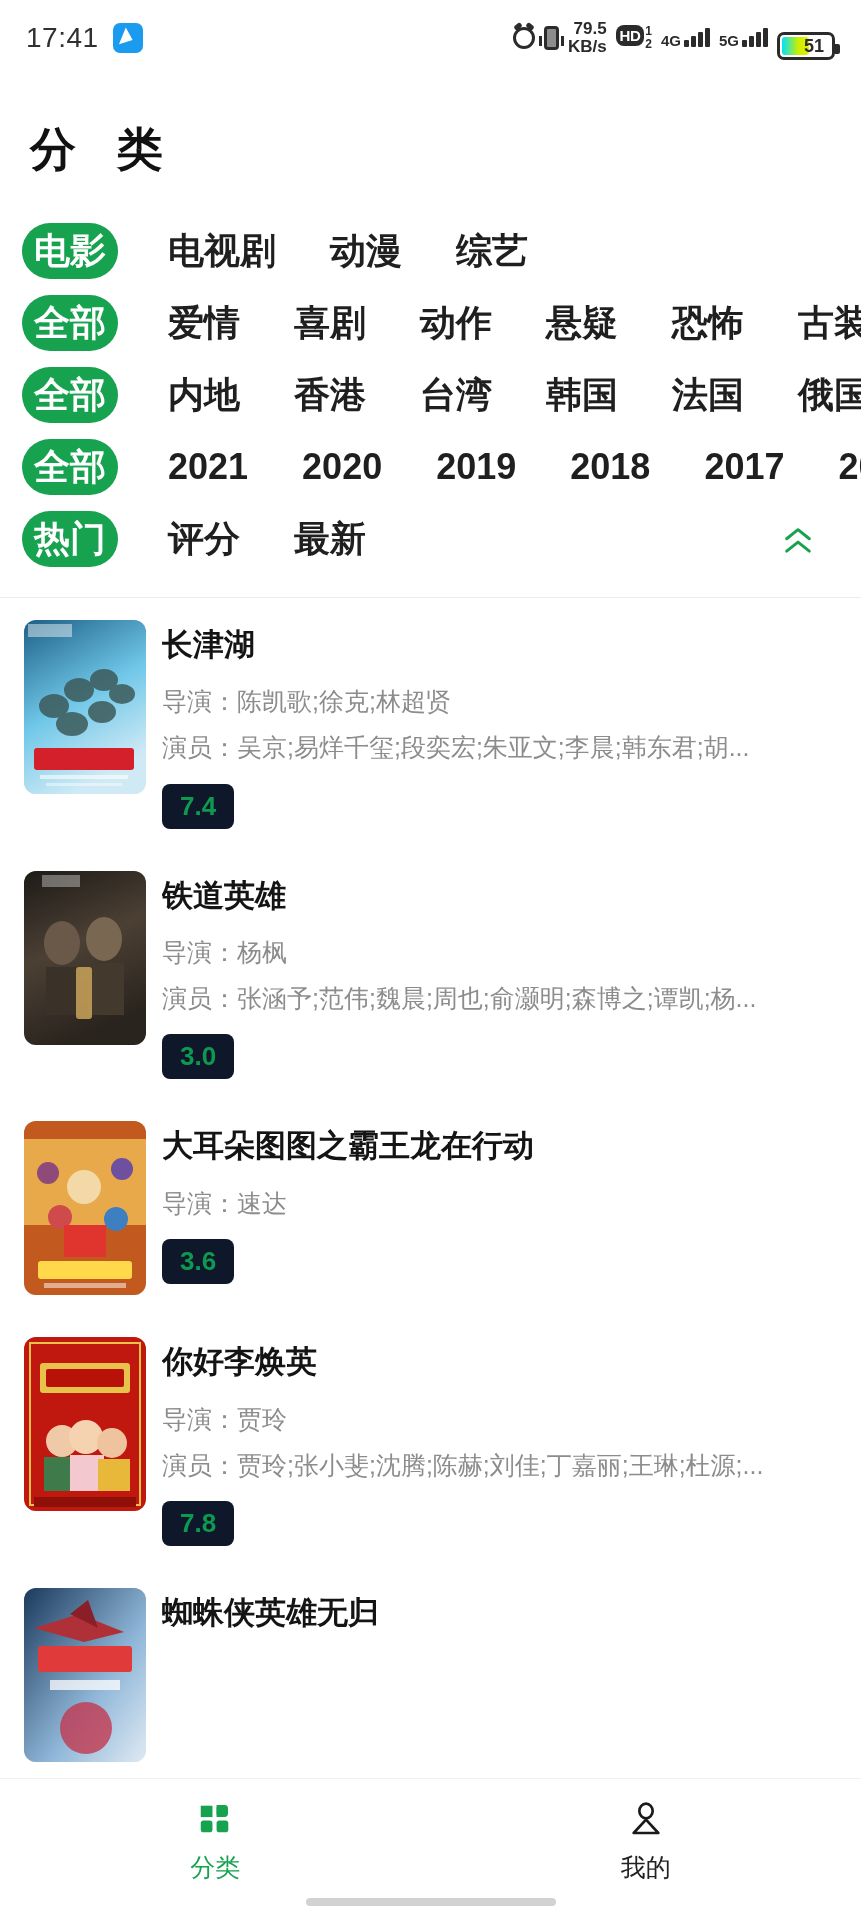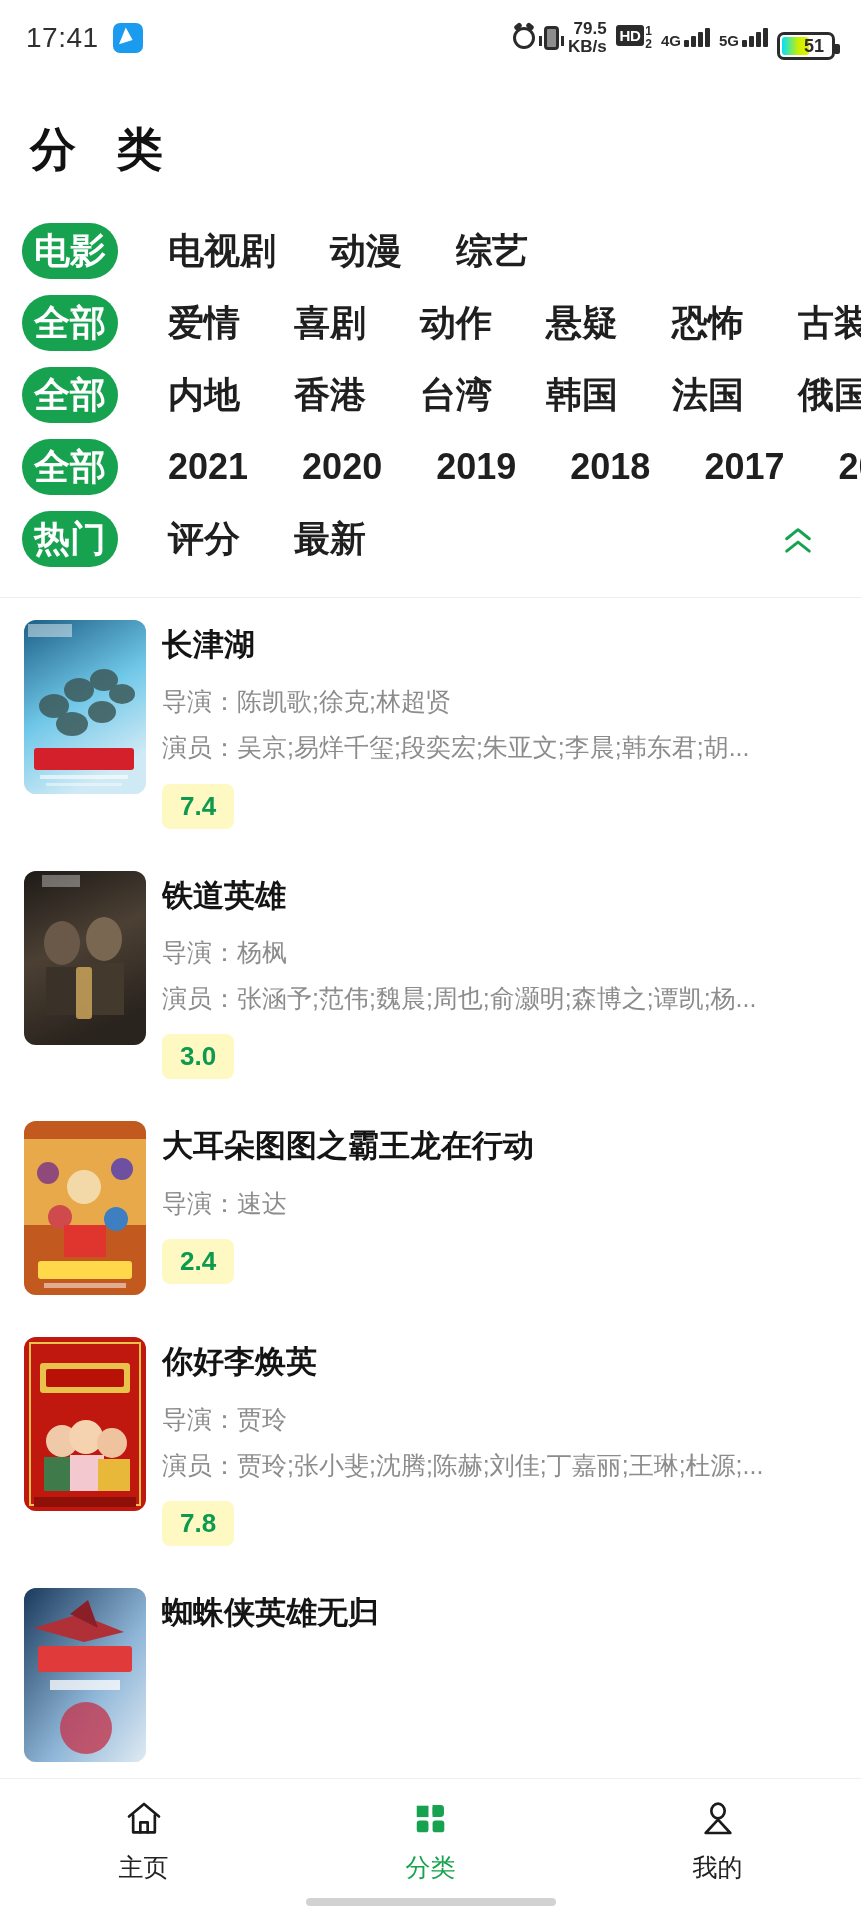--- a/index.html
+++ b/index.html
@@ -41,21 +41,21 @@
   .ic-vib { width:15px; height:24px; border:3px solid #2b2b2b; border-radius:4px; position:relative; background:#8d8d8d;}
   .ic-vib::before,.ic-vib::after{
     content:""; position:absolute; top:7px; width:3px; height:10px; background:#2b2b2b;
   }
   .ic-vib::before{ left:-8px; }
   .ic-vib::after{ right:-8px; }
   .sb-speed { font-size:17px; line-height:1.03; text-align:right; color:#2b2b2b; font-weight:600;}
   .sb-hd { display:flex; align-items:flex-start; }
   .hd-box {
     background:#2b2b2b; color:#fff; font-size:15px; font-weight:700;
-    border-radius:3px; padding:2px 4px; letter-spacing:-.5px;
+    border-radius:8px; padding:2px 4px; letter-spacing:-.5px;
   }
   .hd-sub { font-size:12px; line-height:1.05; margin-left:1px; font-weight:700; }
   .sig { display:flex; align-items:flex-end; gap:2px; }
   .sig i { display:block; width:5px; background:#2b2b2b; border-radius:1px; }
   .sig i:nth-child(1){height:7px}
   .sig i:nth-child(2){height:11px}
   .sig i:nth-child(3){height:15px}
   .sig i:nth-child(4){height:19px}
   .net-grp { display:flex; align-items:flex-end; gap:3px; }
   .net-lbl { font-size:15px; font-weight:700; line-height:1; margin-bottom:-1px; color:#2b2b2b;}
@@ -126,21 +126,21 @@
   .mtitle {
     font-size:31px; font-weight:700; color:#141414; line-height:1.2;
     margin-bottom:20px; white-space:nowrap; overflow:hidden;
   }
   .mmeta {
     font-size:25px; color:#8c8c8c; line-height:1.45; margin-bottom:10px;
     white-space:nowrap; overflow:hidden;
   }
   .rating {
     display:inline-block; margin-top:8px;
-    background:#fef9c3; color:#0d9a50; font-weight:700;
+    background:#0f172a; color:#0d9a50; font-weight:700;
     font-size:26px; border-radius:8px; padding:7px 18px;
   }
 
   
   .bottomnav {
     position:absolute; left:0; bottom:0; width:861px; height:142px;
     background:#fff; border-top:1px solid #f0f0f0;
     display:flex; align-items:flex-start; padding-top:18px;
   }
   .navitem {
@@ -335,21 +335,21 @@
           <circle cx="36" cy="96" r="12" fill="#cf4a4a"></circle>
           <circle cx="92" cy="98" r="12" fill="#3d7fc1"></circle>
           <rect x="40" y="104" width="42" height="32" fill="#e0342f"></rect>
           <rect x="14" y="140" width="94" height="18" rx="3" fill="#ffd94a"></rect>
           <rect x="20" y="162" width="82" height="5" fill="#ffffff" opacity=".5"></rect>
         </svg>
       </div>
       <div class="minfo">
         <div class="mtitle">大耳朵图图之霸王龙在行动</div>
         <div class="mmeta">导演：速达</div>
-        <span class="rating">2.4</span>
+        <span class="rating">3.6</span>
       </div>
     </div>
 
     <div class="movie">
       <div class="poster">
         <svg viewBox="0 0 122 174" preserveAspectRatio="none">
           <rect width="122" height="174" fill="#c0170f"></rect>
           <rect x="6" y="6" width="110" height="162" fill="none" stroke="#e8c24a" stroke-width="2"></rect>
           <rect x="16" y="26" width="90" height="30" rx="3" fill="#e8c24a"></rect>
           <rect x="22" y="32" width="78" height="18" rx="2" fill="#b81208"></rect>
@@ -392,30 +392,20 @@
         <div class="mtitle">蜘蛛侠英雄无归</div>
         <div class="mmeta"></div>
         <div class="mmeta"></div>
       </div>
     </div>
 
   </div>
 
   <div class="bottomnav">
 
-    <div class="navitem">
-      <span class="navicon">
-        <svg viewBox="0 0 24 24" width="40" height="40" fill="none" stroke="#1a1a1a" stroke-width="1.6" stroke-linejoin="round" stroke-linecap="round">
-          <path d="M3 10.5 12 3l9 7.5"></path>
-          <path d="M5.5 9.8V20h13V9.8"></path>
-          <path d="M9.8 20v-6h4.4v6"></path>
-        </svg>
-      </span>
-      <span class="navlabel">主页</span>
-    </div>
 
 
     <div class="navitem active">
       <span class="navicon">
         <svg viewBox="0 0 24 24" width="38" height="38" fill="#17a24f">
           <path d="M3 3.6h7.4v7.2H3z" rx="1.5"></path>
           <path d="M13.2 3.2c2.6 0 4 1.6 4 3.9s-1.4 3.7-4 3.7h-.2V3.2z"></path>
           <rect x="13.0" y="3.2" width="7.2" height="7.6" rx="2.2"></rect>
           <rect x="3" y="13" width="7.4" height="7.4" rx="1.8"></rect>
           <rect x="13" y="13" width="7.4" height="7.4" rx="1.8"></rect>

